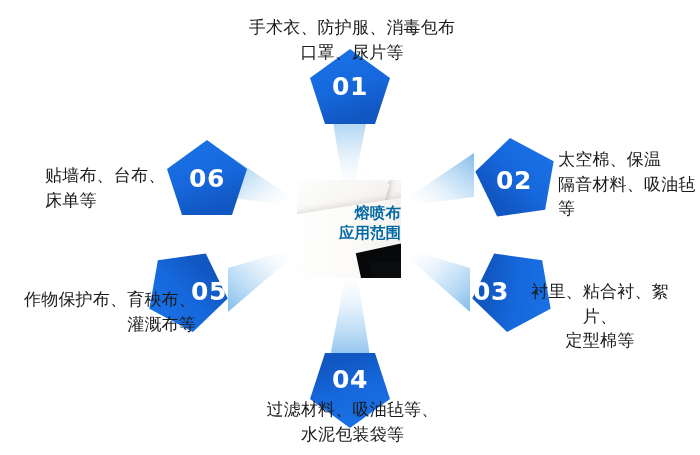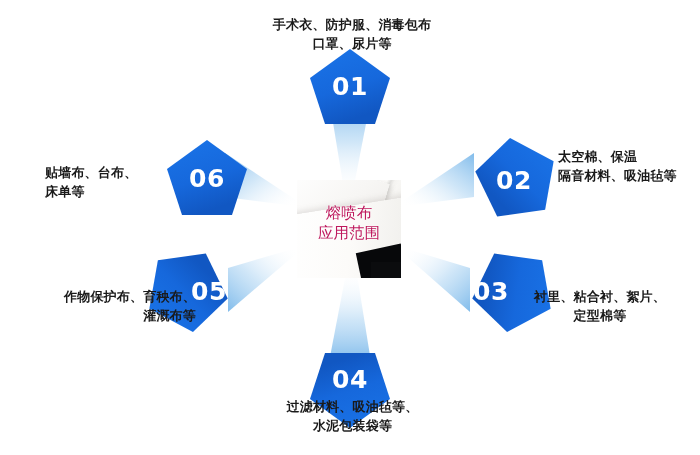--- a/index.html
+++ b/index.html
@@ -20,29 +20,29 @@
   #diagram-svg {
     position: absolute;
     left: 0;
     top: 0;
     width: 700px;
     height: 455px;
   }
   .node-label {
     position: absolute;
     color: #1a1a1a;
-    font-size: 13px;
-    font-weight: bold;
+    font-size: 17px;
+    font-weight: normal;
     line-height: 1.45;
     letter-spacing: 0.2px;
     white-space: pre-line;
   }
   .lbl-01 { left: 232px; top: 16px;  width: 240px; text-align: center; }
   .lbl-02 { left: 558px; top: 148px; width: 142px; text-align: left; }
-  .lbl-03 { left: 520px; top: 288px; width: 160px; text-align: center; }
+  .lbl-03 { left: 520px; top: 280px; width: 160px; text-align: center; }
   .lbl-04 { left: 245px; top: 398px; width: 215px; text-align: center; }
   .lbl-05 { left: 14px;  top: 288px; width: 182px; text-align: right; }
   .lbl-06 { left: 45px;  top: 164px; width: 148px; text-align: left; }
 
   
   #center-photo {
     position: absolute;
     left: 297px;
     top: 180px;
     width: 104px;
@@ -122,24 +122,24 @@
     bottom: 0px;
     width: 30px;
     height: 16px;
     background: #0b0c0e;
   }
   #center-caption {
     position: absolute;
     left: 297px;
     top: 203px;
     width: 104px;
-    text-align: center;
-    color: #be185d;
+    text-align: right;
+    color: #0369a1;
     font-size: 15.5px;
-    font-weight: normal;
+    font-weight: bold;
     line-height: 1.32;
     white-space: pre-line;
     text-shadow: 0 0 2px rgba(255,255,255,0.85);
   }
   .pent-number {
     font-family: "DejaVu Sans", sans-serif;
     font-size: 25px;
     font-weight: 600;
     fill: #ffffff;
     letter-spacing: 0.5px;

